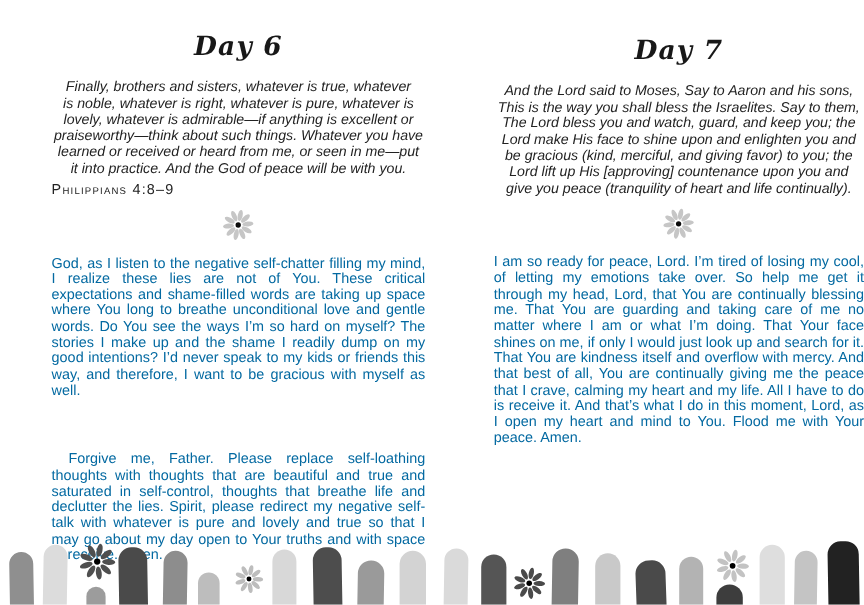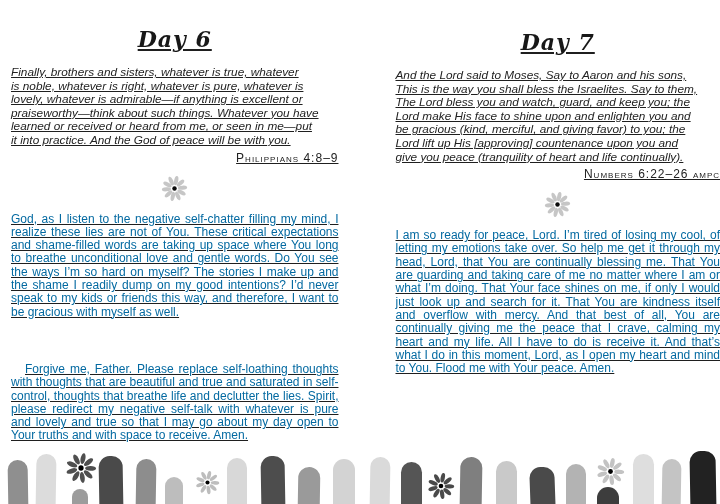--- a/index.html
+++ b/index.html
@@ -8,22 +8,21 @@
     background: #ffffff;
     position: relative;
     overflow: hidden;
     font-family: "Liberation Sans", sans-serif;
     color: #1f1f1f;
     -webkit-font-smoothing: antialiased;
   }
   .spread {
     display: flex;
     box-sizing: border-box;
-    padding: 26px 0 0 11px;
-    text-decoration: underline;
+    padding: 26px 0 0 43px;
   }
   .page { box-sizing: border-box; }
   .page-left  { width: 330px; margin-right: 33px; }
   .page-right { width: 327px; padding-top: 3px; margin-left: 24px; }
 
   .day-script {
     font-family: "DejaVu Serif", serif;
     font-style: italic;
     font-weight: bold;
     font-size: 22px;
@@ -40,27 +39,27 @@
     letter-spacing: 2.5px;
     word-spacing: 3px;
     text-align: center;
     color: #1a1a1a;
   }
   .scripture {
     margin-top: 14px;
     font-style: italic;
     font-size: 11.8px;
     line-height: 13.6px;
-    text-align: left;
+    text-align: center;
     white-space: pre-line;
     color: #222222;
   }
   .reference {
     margin-top: 3px;
-    text-align: right;
+    text-align: left;
     font-variant: small-caps;
     font-size: 12px;
     letter-spacing: 1px;
     color: #222222;
   }
   .ornament {
     text-align: center;
     margin: 9px 0 1px 0;
     height: 28px;
     line-height: 28px;
@@ -125,21 +124,20 @@
 
   <section class="page page-right">
     <div class="day-script">Day 7</div>
     <div class="scripture">And the Lord said to Moses, Say to Aaron and his sons,
 This is the way you shall bless the Israelites. Say to them,
 The Lord bless you and watch, guard, and keep you; the
 Lord make His face to shine upon and enlighten you and
 be gracious (kind, merciful, and giving favor) to you; the
 Lord lift up His [approving] countenance upon you and
 give you peace (tranquility of heart and life continually).</div>
-    <div class="reference">Numbers 6:22–26 ampc</div>
     <div class="ornament"><svg width="27" height="27" viewBox="-14 -14 28 28" xmlns="http://www.w3.org/2000/svg">
           <g>
             <ellipse cx="0" cy="-8.4" rx="2.1" ry="4.8" fill="#c6c6c6" transform="rotate(12.0)"></ellipse>
             <ellipse cx="0" cy="-8.4" rx="2.1" ry="4.8" fill="#c6c6c6" transform="rotate(48.0)"></ellipse>
             <ellipse cx="0" cy="-8.4" rx="2.1" ry="4.8" fill="#c6c6c6" transform="rotate(84.0)"></ellipse>
             <ellipse cx="0" cy="-8.4" rx="2.1" ry="4.8" fill="#c6c6c6" transform="rotate(120.0)"></ellipse>
             <ellipse cx="0" cy="-8.4" rx="2.1" ry="4.8" fill="#c6c6c6" transform="rotate(156.0)"></ellipse>
             <ellipse cx="0" cy="-8.4" rx="2.1" ry="4.8" fill="#c6c6c6" transform="rotate(192.0)"></ellipse>
             <ellipse cx="0" cy="-8.4" rx="2.1" ry="4.8" fill="#c6c6c6" transform="rotate(228.0)"></ellipse>
             <ellipse cx="0" cy="-8.4" rx="2.1" ry="4.8" fill="#c6c6c6" transform="rotate(264.0)"></ellipse>

